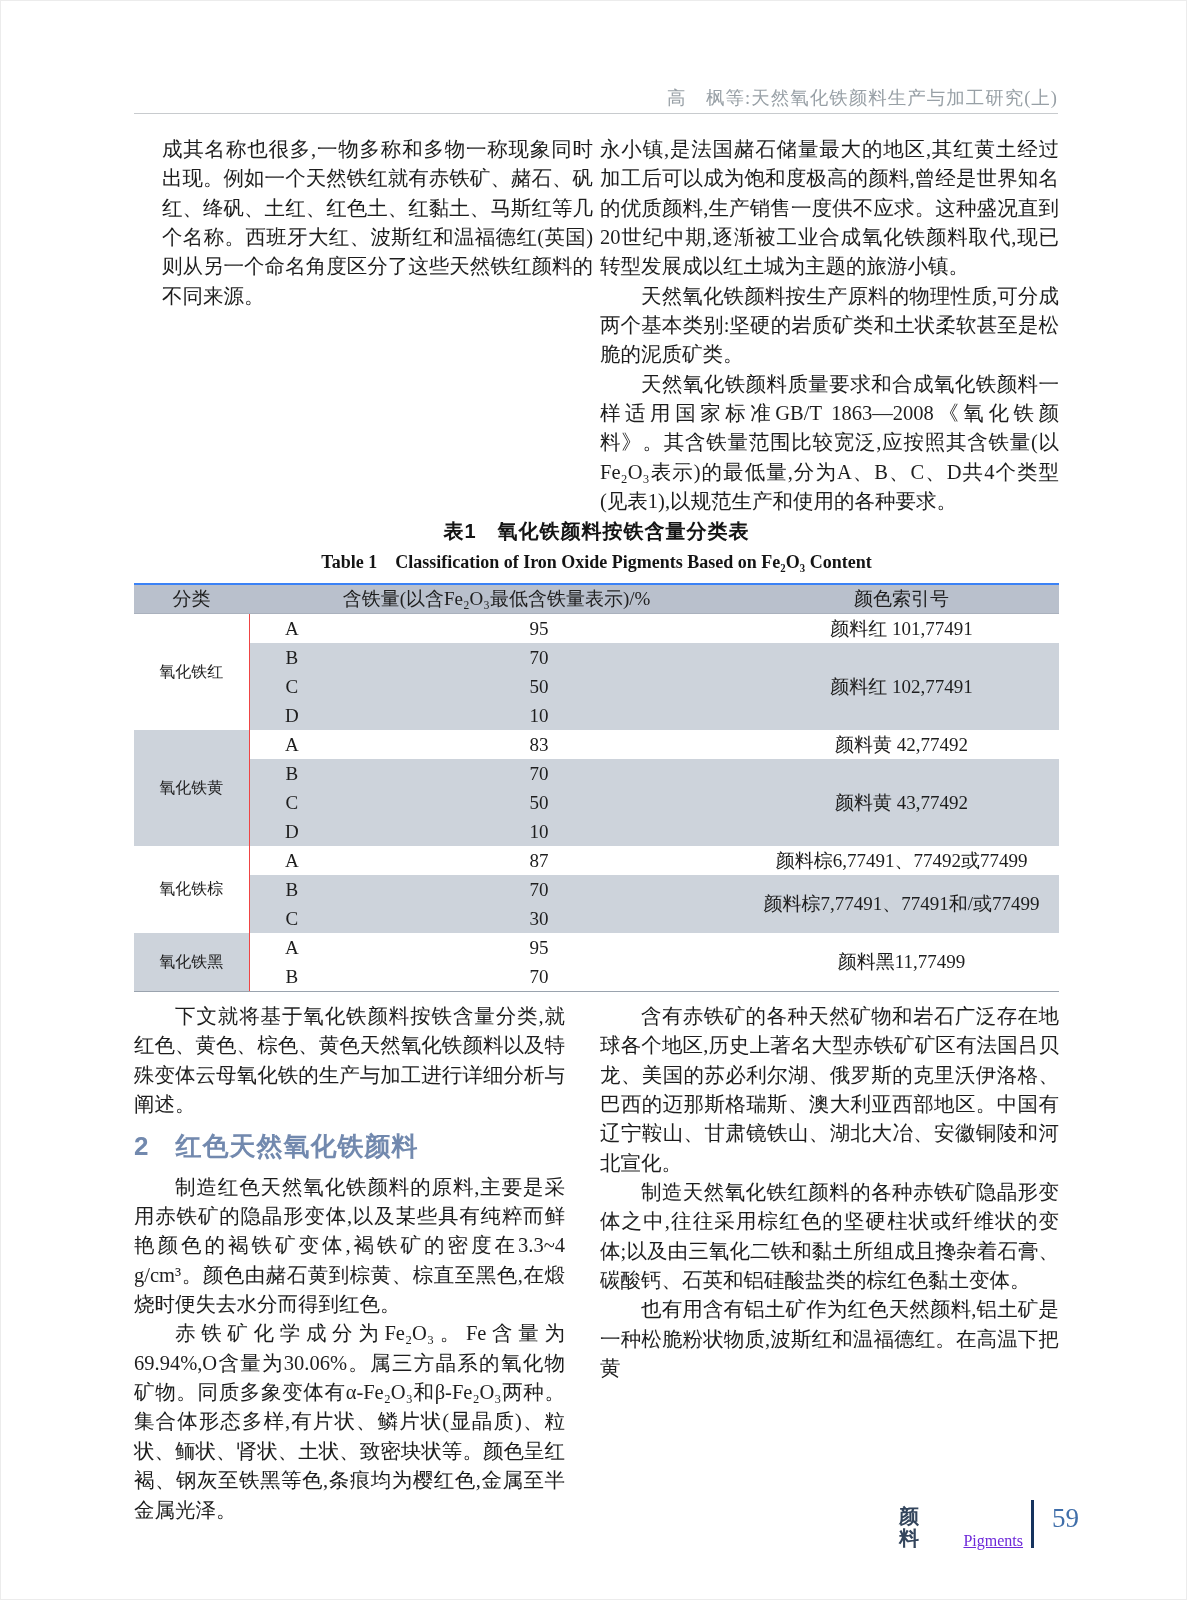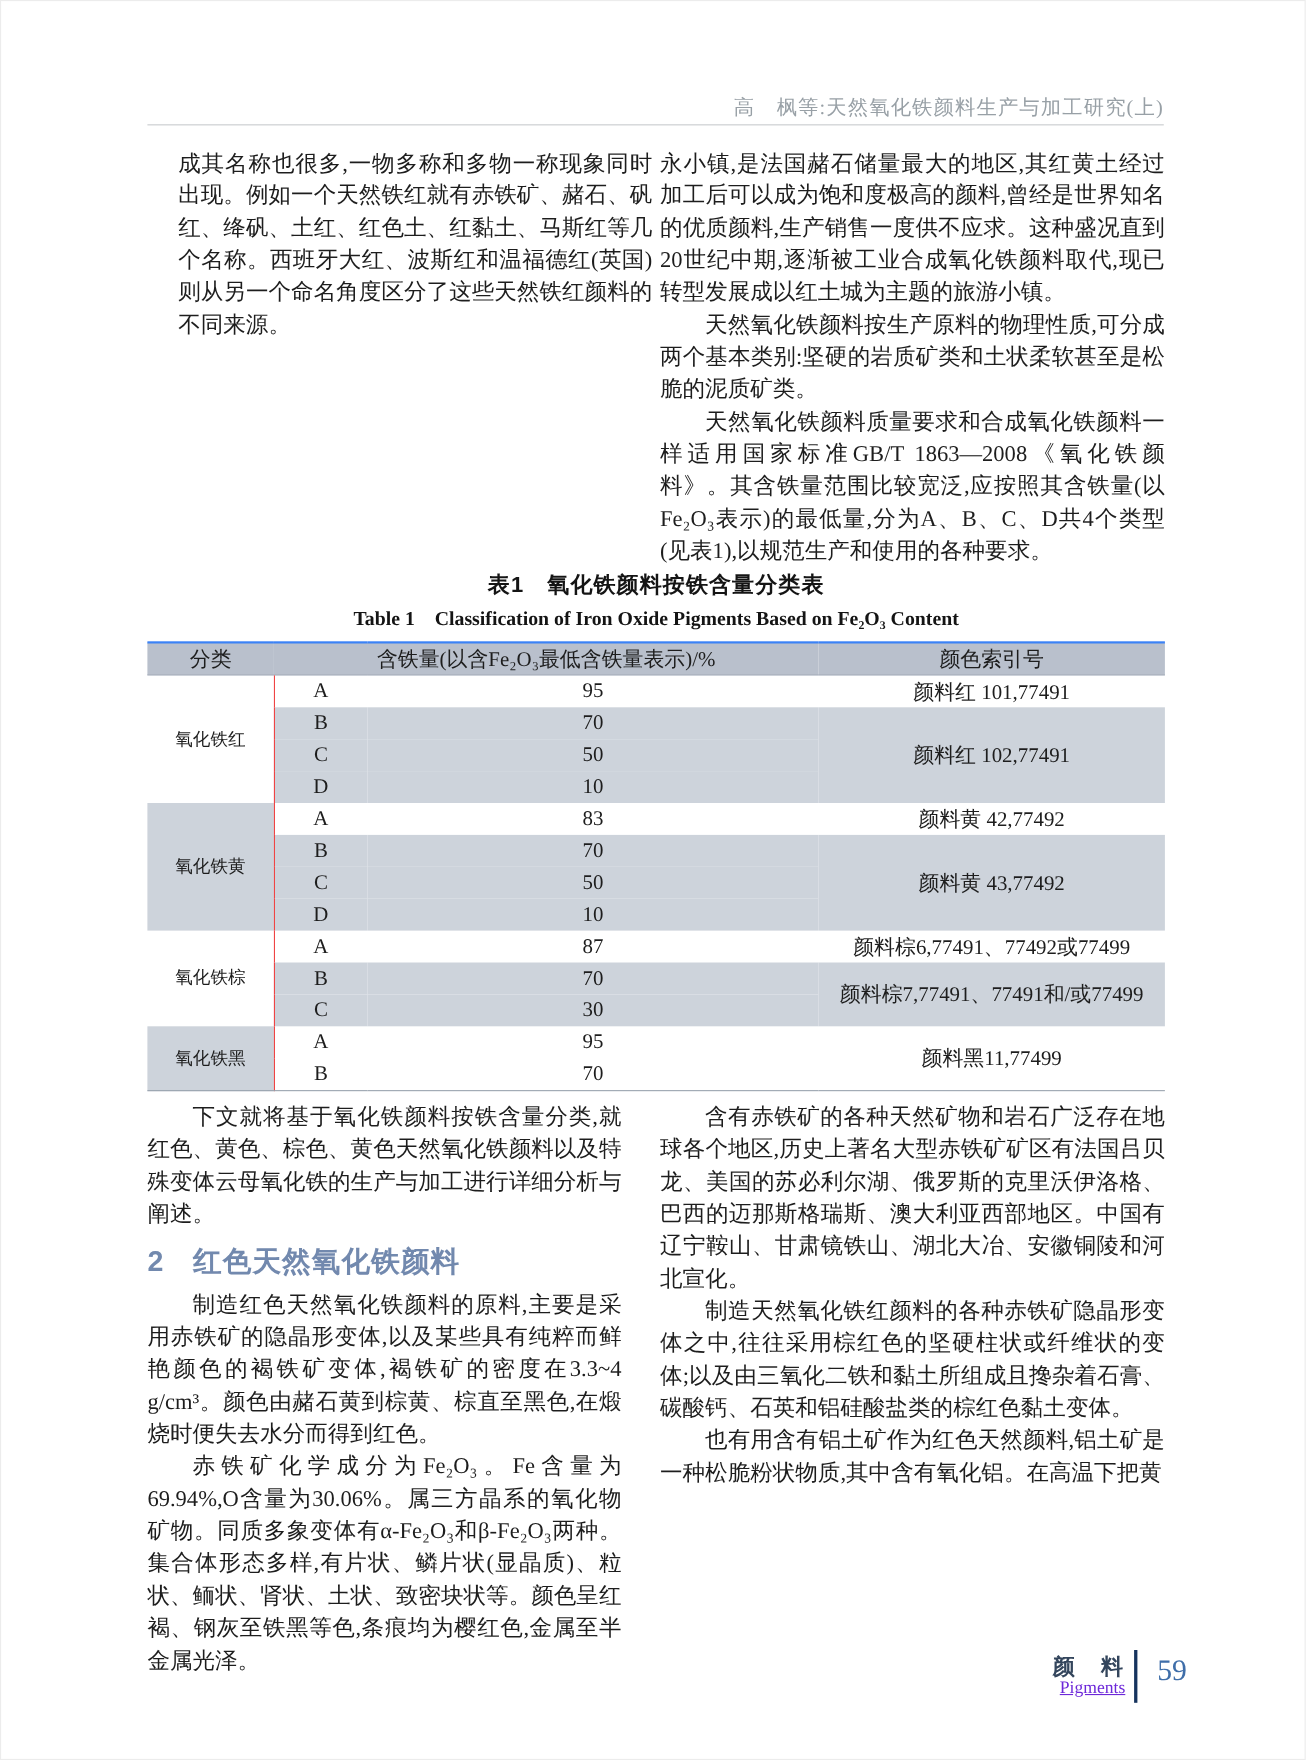--- a/index.html
+++ b/index.html
@@ -53,21 +53,21 @@
   table.cls td{height:29px;text-align:center;padding:0;}
   td.shade{background:#cdd3db;}
   td.cat{border-right:1px solid #ef4444;font-size:16px;}
   td.bot{border-bottom:1.5px solid #9aa3ae;}
 
   
   .footer{
     position:absolute;top:1498px;left:898px;width:180px;height:50px;
     display:flex;align-items:stretch;justify-content:flex-end;
   }
-  .f-names{display:flex;flex-direction:column;align-items:flex-end;justify-content:center;padding-right:8px;}
+  .f-names{display:flex;flex-direction:row;align-items:flex-end;justify-content:center;padding-right:8px;}
   .f-cn{
     font-family:"Liberation Sans","DejaVu Sans",sans-serif;font-weight:bold;
     font-size:20px;color:#33455c;letter-spacing:2px;line-height:22px;
   }
   .f-en{font-size:16px;color:#6d28d9;line-height:16px;text-decoration:underline;}
   .f-bar{width:3px;background:#16335e;margin:1px 6px 1px 0;}
   .f-num{
     font-size:27px;color:#3f6ea9;display:flex;align-items:flex-start;
     padding-top:4px;font-family:"Liberation Serif","DejaVu Serif",serif;margin-left:12px;
   }
@@ -182,21 +182,21 @@
   <div class="coltext left-bottom">
     <p class="indent">下文就将基于氧化铁颜料按铁含量分类,就红色、黄色、棕色、黄色天然氧化铁颜料以及特殊变体云母氧化铁的生产与加工进行详细分析与阐述。</p>
     <h2 class="sec-heading"><span class="sec-num">2</span><span class="sec-title">红色天然氧化铁颜料</span></h2>
     <p class="indent">制造红色天然氧化铁颜料的原料,主要是采用赤铁矿的隐晶形变体,以及某些具有纯粹而鲜艳颜色的褐铁矿变体,褐铁矿的密度在3.3~4 g/cm³。颜色由赭石黄到棕黄、棕直至黑色,在煅烧时便失去水分而得到红色。</p>
     <p class="indent">赤铁矿化学成分为Fe₂O₃。Fe含量为69.94%,O含量为30.06%。属三方晶系的氧化物矿物。同质多象变体有α-Fe₂O₃和β-Fe₂O₃两种。集合体形态多样,有片状、鳞片状(显晶质)、粒状、鲕状、肾状、土状、致密块状等。颜色呈红褐、钢灰至铁黑等色,条痕均为樱红色,金属至半金属光泽。</p>
   </div>
 
   <div class="coltext right-bottom">
     <p class="indent">含有赤铁矿的各种天然矿物和岩石广泛存在地球各个地区,历史上著名大型赤铁矿矿区有法国吕贝龙、美国的苏必利尔湖、俄罗斯的克里沃伊洛格、巴西的迈那斯格瑞斯、澳大利亚西部地区。中国有辽宁鞍山、甘肃镜铁山、湖北大冶、安徽铜陵和河北宣化。</p>
     <p class="indent">制造天然氧化铁红颜料的各种赤铁矿隐晶形变体之中,往往采用棕红色的坚硬柱状或纤维状的变体;以及由三氧化二铁和黏土所组成且搀杂着石膏、碳酸钙、石英和铝硅酸盐类的棕红色黏土变体。</p>
-    <p class="indent">也有用含有铝土矿作为红色天然颜料,铝土矿是一种松脆粉状物质,其中含有氧化铝。在高温下把黄</p>
+    <p class="indent">也有用含有铝土矿作为红色天然颜料,铝土矿是一种松脆粉状物质,波斯红和温福德红。在高温下把黄</p>
   </div>
 
   <div class="footer">
     <div class="f-names">
       <div class="f-cn">颜　料</div>
       <div class="f-en">Pigments</div>
     </div>
     <div class="f-bar"></div>
     <div class="f-num">59</div>
   </div>

